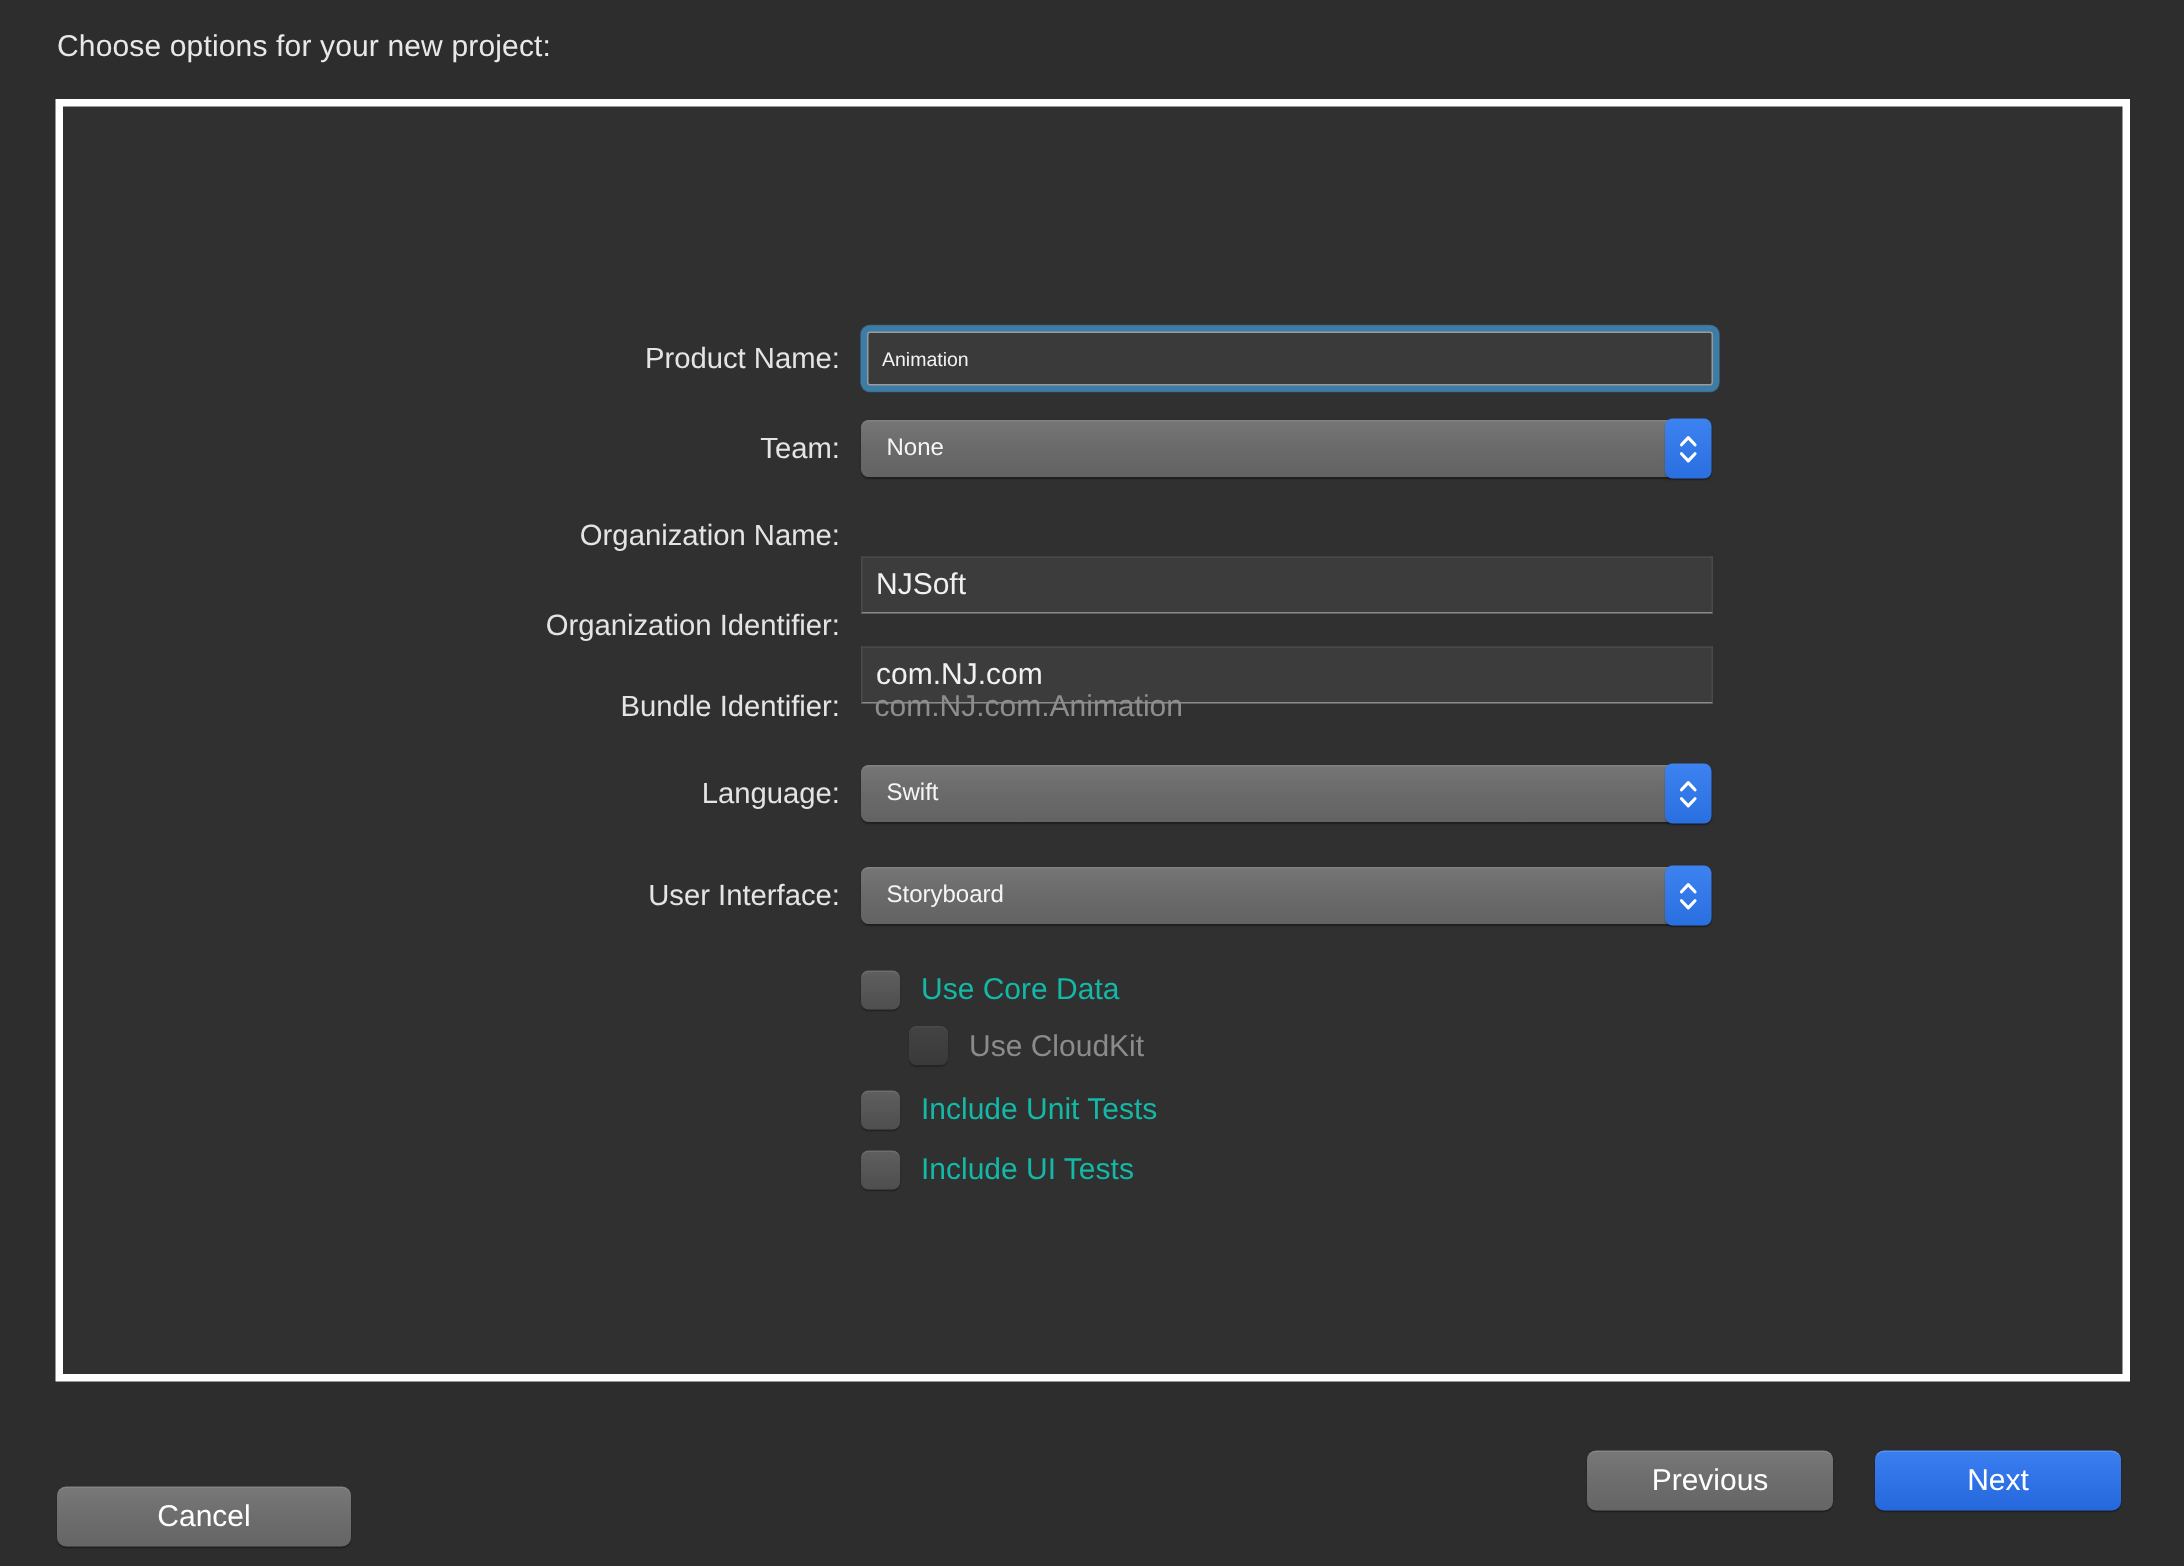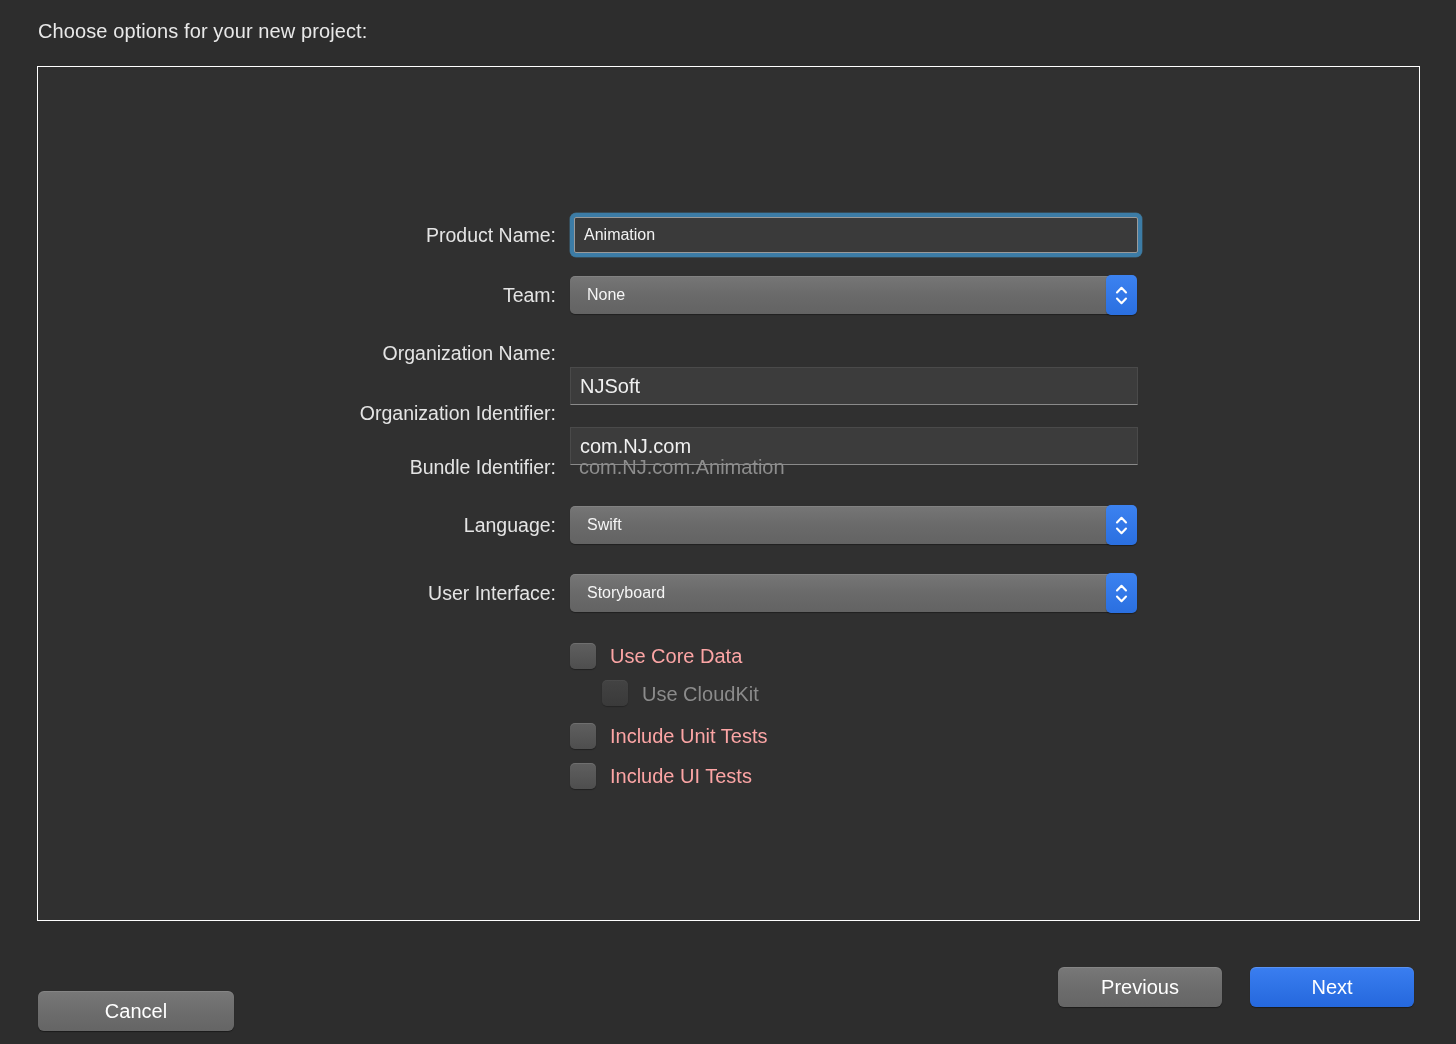--- a/index.html
+++ b/index.html
@@ -33,21 +33,21 @@
   }
 
   
   .panel {
     position: absolute;
     left: 37px;
     top: 66px;
     width: 1383px;
     height: 855px;
     background: #303030;
-    border: 1px solid #ffffff;
+    border: 5px solid #ffffff;
     text-decoration: underline;
   }
 
   
   .form {
     position: absolute;
     left: 0;
     top: 0;
     width: 100%;
     height: 100%;
@@ -84,21 +84,21 @@
     width: 100%;
     height: 100%;
     background: #3a3a3a;
     border: 1px solid #9a9a9a;
     border-radius: 2px;
     display: flex;
     align-items: center;
     padding: 0 9px;
   }
   .focusring .inner .val {
-    font-size: 16px;
+    font-size: 13px;
     color: #f2f2f2;
     line-height: 1;
   }
 
   
   .textfield {
     width: 568px;
     height: 38px;
     background: #3c3c3c;
     border: 1px solid #4a4a4a;
@@ -172,21 +172,21 @@
     box-shadow: inset 0 1px 0 rgba(255,255,255,0.10), 0 1px 1px rgba(0,0,0,0.35);
     flex: 0 0 auto;
   }
   .cbox.disabled {
     background: linear-gradient(180deg, #434343 0%, #3a3a3a 100%);
     box-shadow: inset 0 1px 0 rgba(255,255,255,0.04), 0 1px 1px rgba(0,0,0,0.25);
   }
   .cbox-label {
     margin-left: 14px;
     font-size: 20px;
-    color: #fca5a5;
+    color: #14b8a6;
     white-space: nowrap;
   }
   .cbox-label.disabled { color: #8b8b8b; }
 
   
   .btn {
     position: absolute;
     height: 40px;
     border-radius: 6px;
     display: flex;

